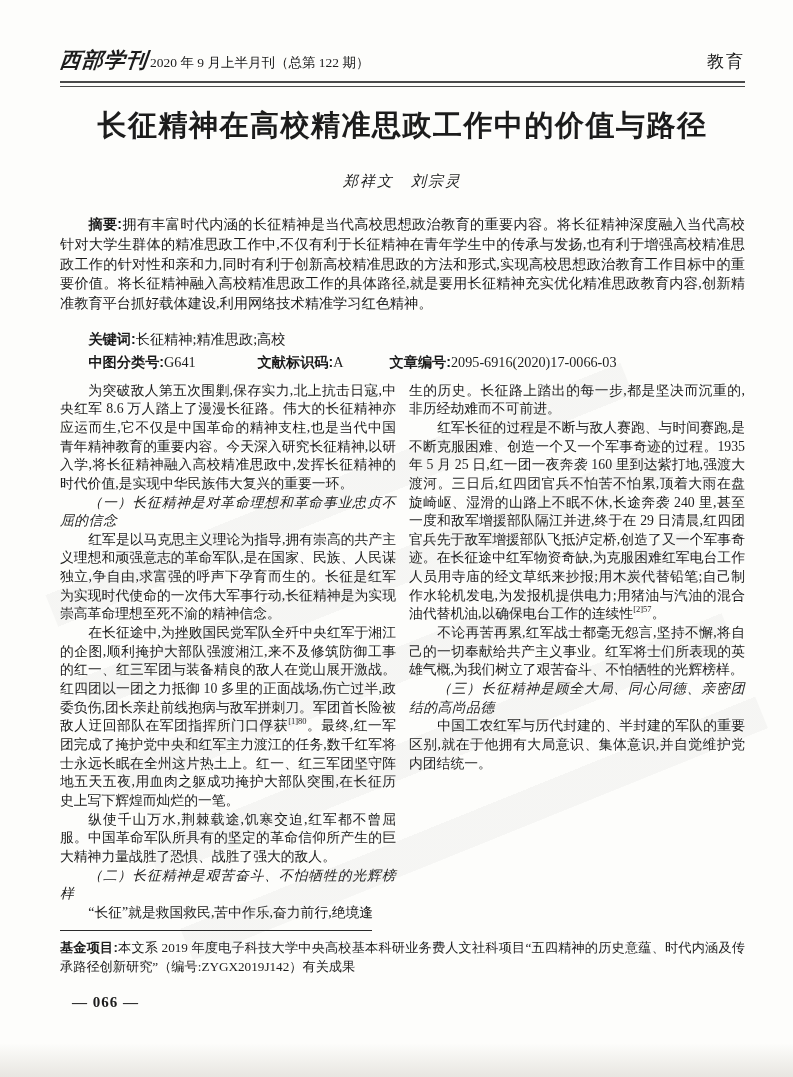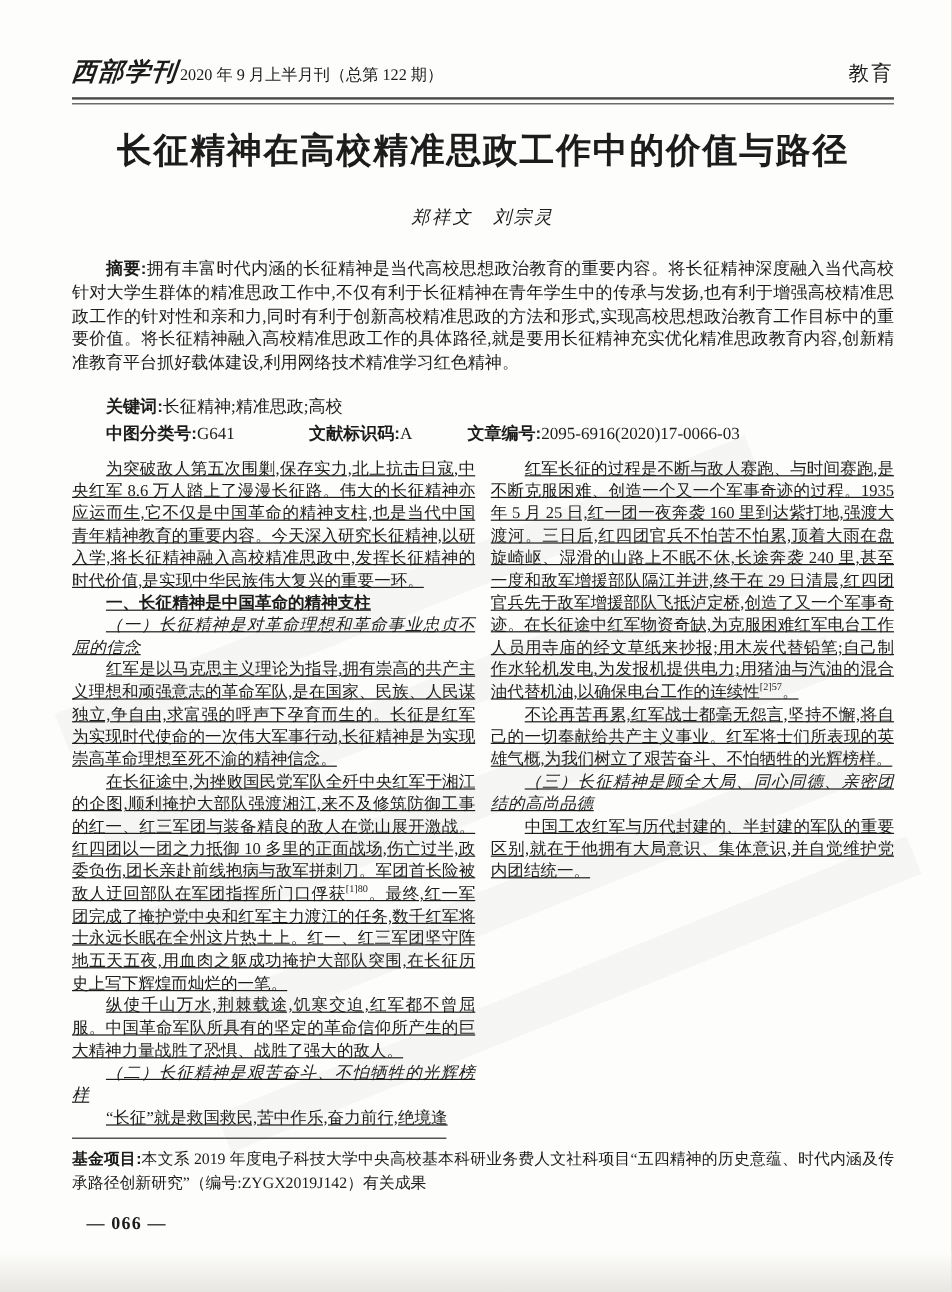--- a/index.html
+++ b/index.html
@@ -32,21 +32,21 @@
   .abstract{margin-top:24px;font-size:14.2px;line-height:19.6px;text-align:justify;text-indent:2em;}
   .lbl{font-family:"Liberation Sans","DejaVu Sans",sans-serif;font-weight:bold;}
   .meta-line{margin-top:1px;font-size:14.2px;line-height:22px;text-indent:2em;}
   .clc-line{margin-top:1px;font-size:14.2px;line-height:22px;text-indent:2em;}
   .clc-line .pair{margin-right:0;}
   .clc-line .gap1{display:inline-block;width:62px;}
   .clc-line .gap2{display:inline-block;width:46px;}
   
   .columns{display:flex;gap:13px;margin-top:9px;}
   .col{width:50%;font-size:13.8px;line-height:18.65px;text-align:justify;}
-  .col p{margin:0;text-decoration:underline;}
+  .col p{margin:0;}
   .col p.body{text-indent:2.05em;}
   .col p.noindent{text-indent:0;}
   .col p.h1{font-family:"Liberation Sans","DejaVu Sans",sans-serif;font-weight:bold;text-indent:2.05em;}
   .col p.h2{font-style:italic;text-indent:2.05em;letter-spacing:.5px;}
   sup{font-size:8.5px;line-height:0;vertical-align:super;}
   
   .foot-rule{width:312px;border:none;border-top:1.4px solid #2a2a2a;margin:7px 0 0 0;}
   .footnote{margin-top:7px;font-size:13.2px;line-height:19.5px;text-align:justify;}
   .page-number{margin-top:17px;margin-left:12px;font-size:15px;font-weight:bold;letter-spacing:1px;}
 </style>
@@ -70,29 +70,29 @@
 
   <p class="abstract"><span class="lbl">摘要:</span><span>拥有丰富时代内涵的长征精神是当代高校思想政治教育的重要内容。将长征精神深度融入当代高校针对大学生群体的精准思政工作中,不仅有利于长征精神在青年学生中的传承与发扬,也有利于增强高校精准思政工作的针对性和亲和力,同时有利于创新高校精准思政的方法和形式,实现高校思想政治教育工作目标中的重要价值。将长征精神融入高校精准思政工作的具体路径,就是要用长征精神充实优化精准思政教育内容,创新精准教育平台抓好载体建设,利用网络技术精准学习红色精神。</span></p>
 
   <div class="meta-line"><span class="lbl">关键词:</span><span>长征精神;精准思政;高校</span></div>
 
   <div class="clc-line"><span class="pair"><span class="lbl">中图分类号:</span><span>G641</span></span><span class="gap1"></span><span class="pair"><span class="lbl">文献标识码:</span><span>A</span></span><span class="gap2"></span><span class="pair"><span class="lbl">文章编号:</span><span>2095-6916(2020)17-0066-03</span></span></div>
 
   <div class="columns">
     <div class="col">
         <p class="body">为突破敌人第五次围剿,保存实力,北上抗击日寇,中央红军 8.6 万人踏上了漫漫长征路。伟大的长征精神亦应运而生,它不仅是中国革命的精神支柱,也是当代中国青年精神教育的重要内容。今天深入研究长征精神,以研入学,将长征精神融入高校精准思政中,发挥长征精神的时代价值,是实现中华民族伟大复兴的重要一环。</p>
-        <p class="h1">一、长征精神是中国革命的精神支柱</p>
         <p class="h2">（一）长征精神是对革命理想和革命事业忠贞不屈的信念</p>
         <p class="body">红军是以马克思主义理论为指导,拥有崇高的共产主义理想和顽强意志的革命军队,是在国家、民族、人民谋独立,争自由,求富强的呼声下孕育而生的。长征是红军为实现时代使命的一次伟大军事行动,长征精神是为实现崇高革命理想至死不渝的精神信念。</p>
         <p class="body">在长征途中,为挫败国民党军队全歼中央红军于湘江的企图,顺利掩护大部队强渡湘江,来不及修筑防御工事的红一、红三军团与装备精良的敌人在觉山展开激战。红四团以一团之力抵御 10 多里的正面战场,伤亡过半,政委负伤,团长亲赴前线抱病与敌军拼刺刀。军团首长险被敌人迂回部队在军团指挥所门口俘获<sup>[1]80</sup>。最终,红一军团完成了掩护党中央和红军主力渡江的任务,数千红军将士永远长眠在全州这片热土上。红一、红三军团坚守阵地五天五夜,用血肉之躯成功掩护大部队突围,在长征历史上写下辉煌而灿烂的一笔。</p>
         <p class="body">纵使千山万水,荆棘载途,饥寒交迫,红军都不曾屈服。中国革命军队所具有的坚定的革命信仰所产生的巨大精神力量战胜了恐惧、战胜了强大的敌人。</p>
         <p class="h2">（二）长征精神是艰苦奋斗、不怕牺牲的光辉榜样</p>
         <p class="body">“长征”就是救国救民,苦中作乐,奋力前行,绝境逢</p>
       </div>
     <div class="col">
+        <p class="body noindent">生的历史。长征路上踏出的每一步,都是坚决而沉重的,非历经劫难而不可前进。</p>
         <p class="body">红军长征的过程是不断与敌人赛跑、与时间赛跑,是不断克服困难、创造一个又一个军事奇迹的过程。1935 年 5 月 25 日,红一团一夜奔袭 160 里到达紫打地,强渡大渡河。三日后,红四团官兵不怕苦不怕累,顶着大雨在盘旋崎岖、湿滑的山路上不眠不休,长途奔袭 240 里,甚至一度和敌军增援部队隔江并进,终于在 29 日清晨,红四团官兵先于敌军增援部队飞抵泸定桥,创造了又一个军事奇迹。在长征途中红军物资奇缺,为克服困难红军电台工作人员用寺庙的经文草纸来抄报;用木炭代替铅笔;自己制作水轮机发电,为发报机提供电力;用猪油与汽油的混合油代替机油,以确保电台工作的连续性<sup>[2]57</sup>。</p>
         <p class="body">不论再苦再累,红军战士都毫无怨言,坚持不懈,将自己的一切奉献给共产主义事业。红军将士们所表现的英雄气概,为我们树立了艰苦奋斗、不怕牺牲的光辉榜样。</p>
         <p class="h2">（三）长征精神是顾全大局、同心同德、亲密团结的高尚品德</p>
         <p class="body">中国工农红军与历代封建的、半封建的军队的重要区别,就在于他拥有大局意识、集体意识,并自觉维护党内团结统一。</p>
       </div>
   </div>
 
   <hr class="foot-rule">
   <p class="footnote"><span class="lbl">基金项目:</span><span>本文系 2019 年度电子科技大学中央高校基本科研业务费人文社科项目“五四精神的历史意蕴、时代内涵及传承路径创新研究”（编号:ZYGX2019J142）有关成果</span></p>
 

